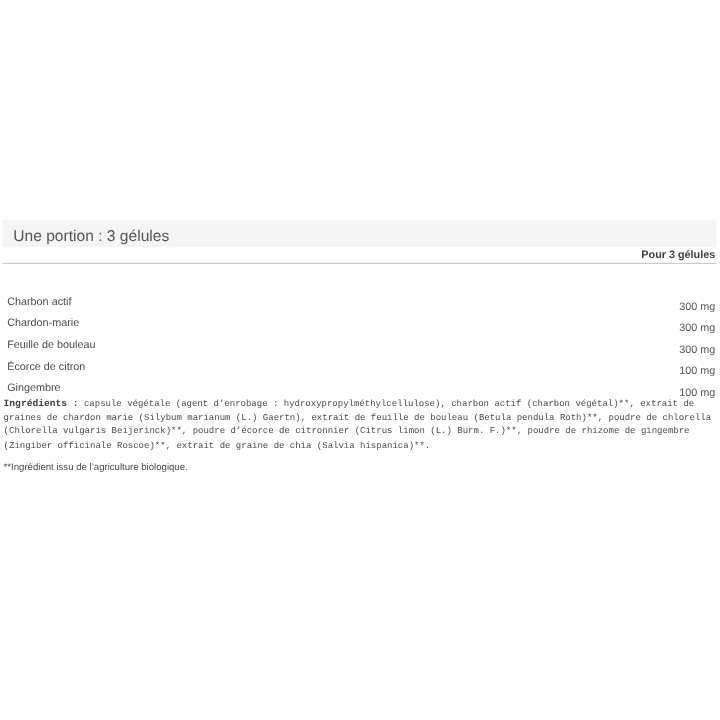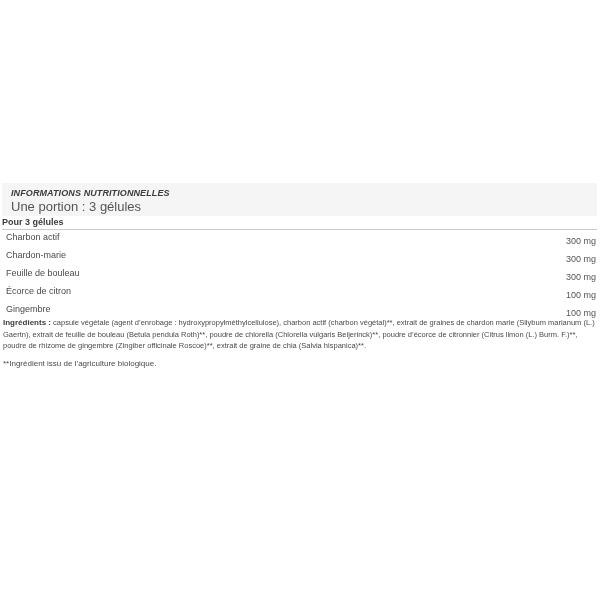--- a/index.html
+++ b/index.html
@@ -15,50 +15,50 @@
 
   .band { background: #f5f5f5; padding: 5px 9px 5px 9px; }
   .band-title {
     font-size: 9px; line-height: 10px;
     font-weight: bold; font-style: italic;
     color: #3d3d3d; letter-spacing: 0.1px;
   }
   .band-sub { font-size: 13px; line-height: 9px; color: #555555; margin-top: 4px; }
 
   .colhead {
-    text-align: left;
+    text-align: right;
     font-size: 9px; line-height: 9px; font-weight: bold;
     color: #3d3d3d;
     padding: 2px 1px 2px 0;
     border-bottom: 1px solid #cbcbcb;
   }
 
-  .rows { width: 100%; }
+  .rows { width: 100%; margin-top: 24px; }
   .row { position: relative; height: 18px; }
   .row .lbl { position: absolute; left: 4px; top: 2px; font-size: 9px; line-height: 10px; color: #4a4a4a; white-space: nowrap; }
   .row .val { position: absolute; right: 1px; top: 6px; font-size: 9px; line-height: 10px; color: #555555; white-space: nowrap; }
 
   .ingredients {
     margin-top: -3px;
     padding-left: 1px;
     font-size: 7.5px; line-height: 11.5px;
     color: #4a4a4a;
     text-align: left;
+    font-family: Liberation Mono, monospace;
   }
   .ingredients .lead { font-weight: bold; font-size: 8px; color: #3d3d3d; }
 
   .footnote { margin-top: 7px; padding-left: 1px; font-size: 8px; line-height: 10px; color: #4a4a4a; }
 </style>
 </head>
 <body>
 
 <div class="panel">
 
   <div class="band" style="background: rgb(245, 245, 245);">
-    <div class="band-title">INFORMATIONS NUTRITIONNELLES</div>
     <div class="band-sub">Une portion : 3 gélules</div>
   </div>
 
   <div class="colhead" style="border-bottom-color: rgb(203, 203, 203);">Pour 3 gélules</div>
 
   <div class="rows">
       <div class="row">
         <span class="lbl">Charbon actif</span>
         <span class="val">300 mg</span>
       </div>

